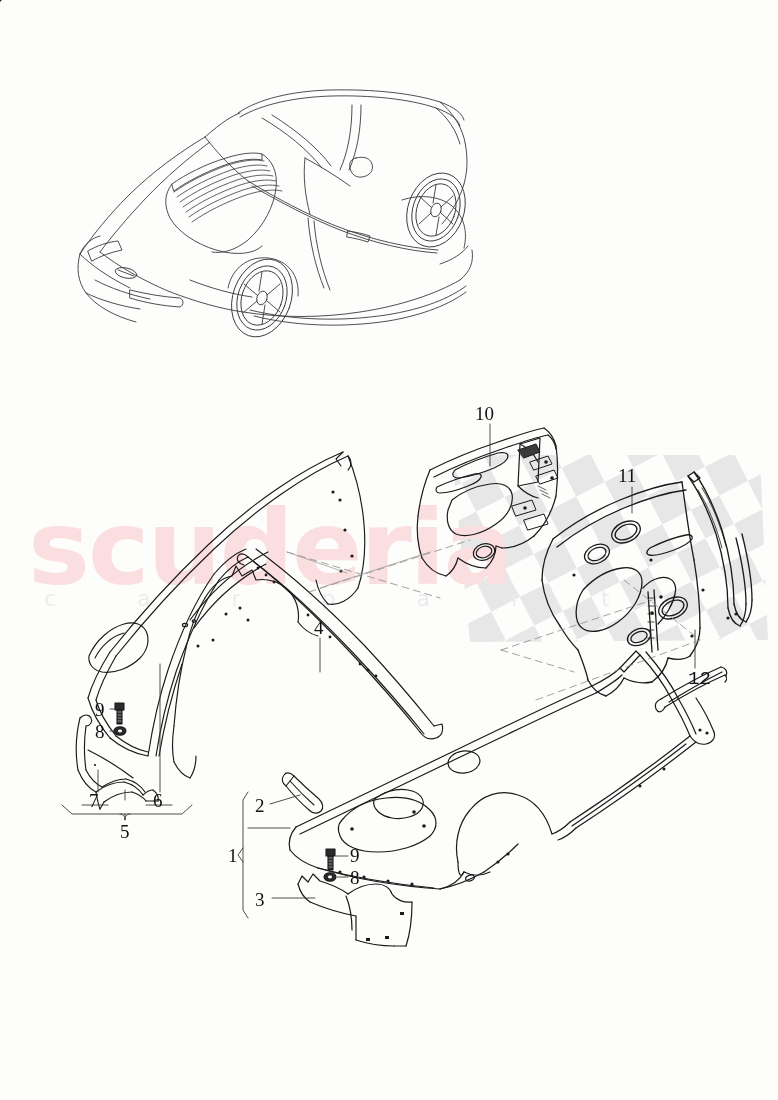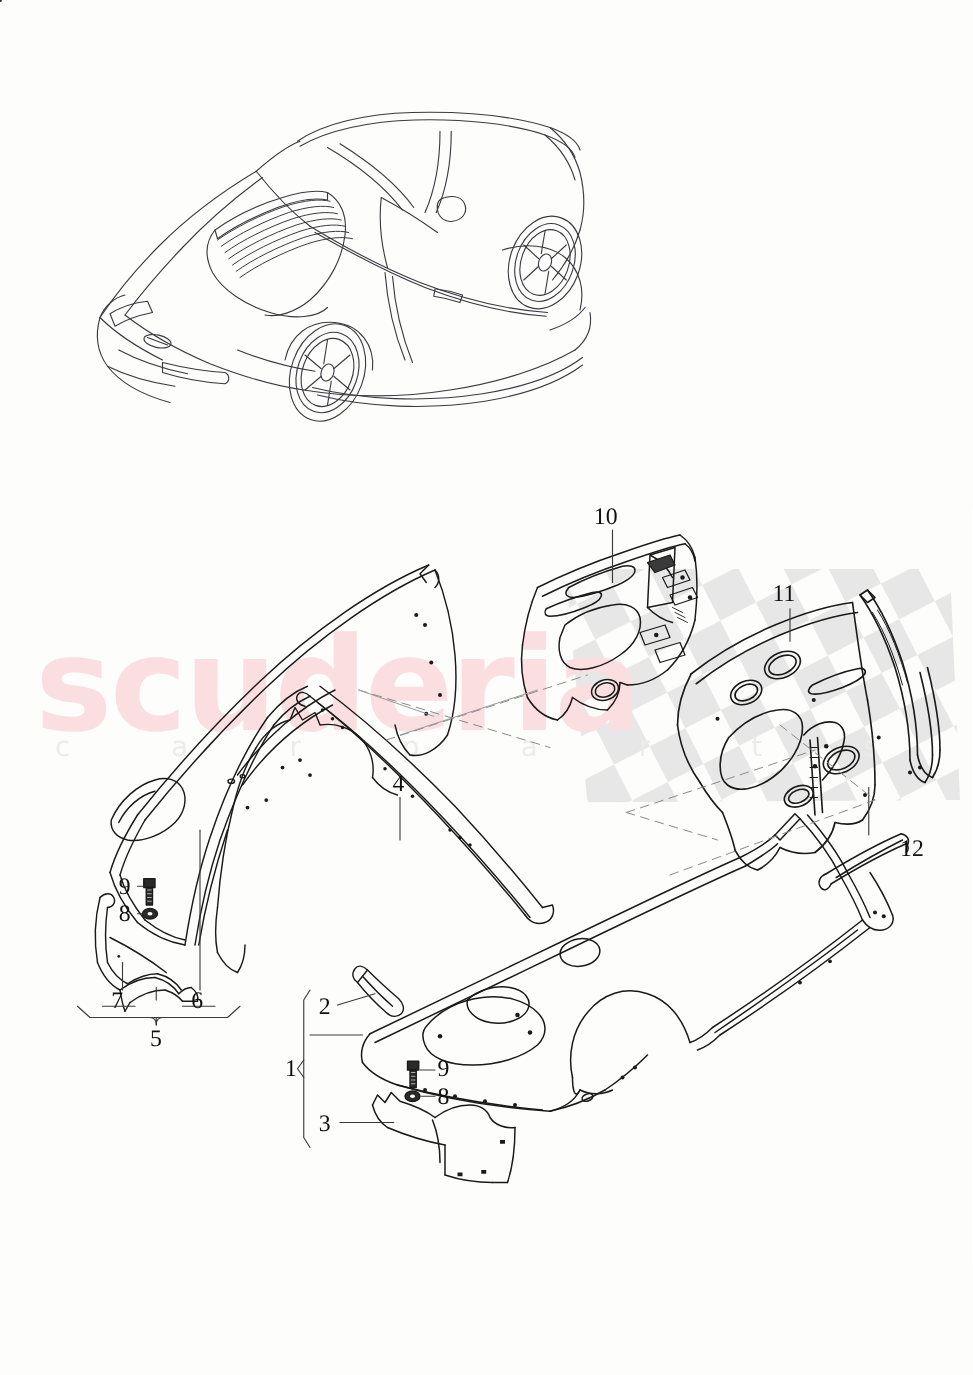--- a/index.html
+++ b/index.html
@@ -629,21 +629,21 @@
 
     </svg>
   </div>
 
   <div class="layer" id="label-layer">
 
     <div class="lbl" style="left:475px; top:404px;">10</div>
 
     <div class="lbl" style="left:618px; top:466px;text-align:right;">11</div>
 
-    <div class="lbl" style="left:720px; top:670px;">12</div>
+    <div class="lbl" style="left:688px; top:670px;font-family:Liberation Mono, monospace;">12</div>
 
     <div class="lbl" style="left:314px; top:618px;">4</div>
 
     <div class="lbl" style="left:95px; top:700px;">9</div>
 
     <div class="lbl" style="left:95px; top:722px;">8</div>
 
     <div class="lbl" style="left:350px; top:846px;">9</div>
 
     <div class="lbl" style="left:350px; top:868px;">8</div>

